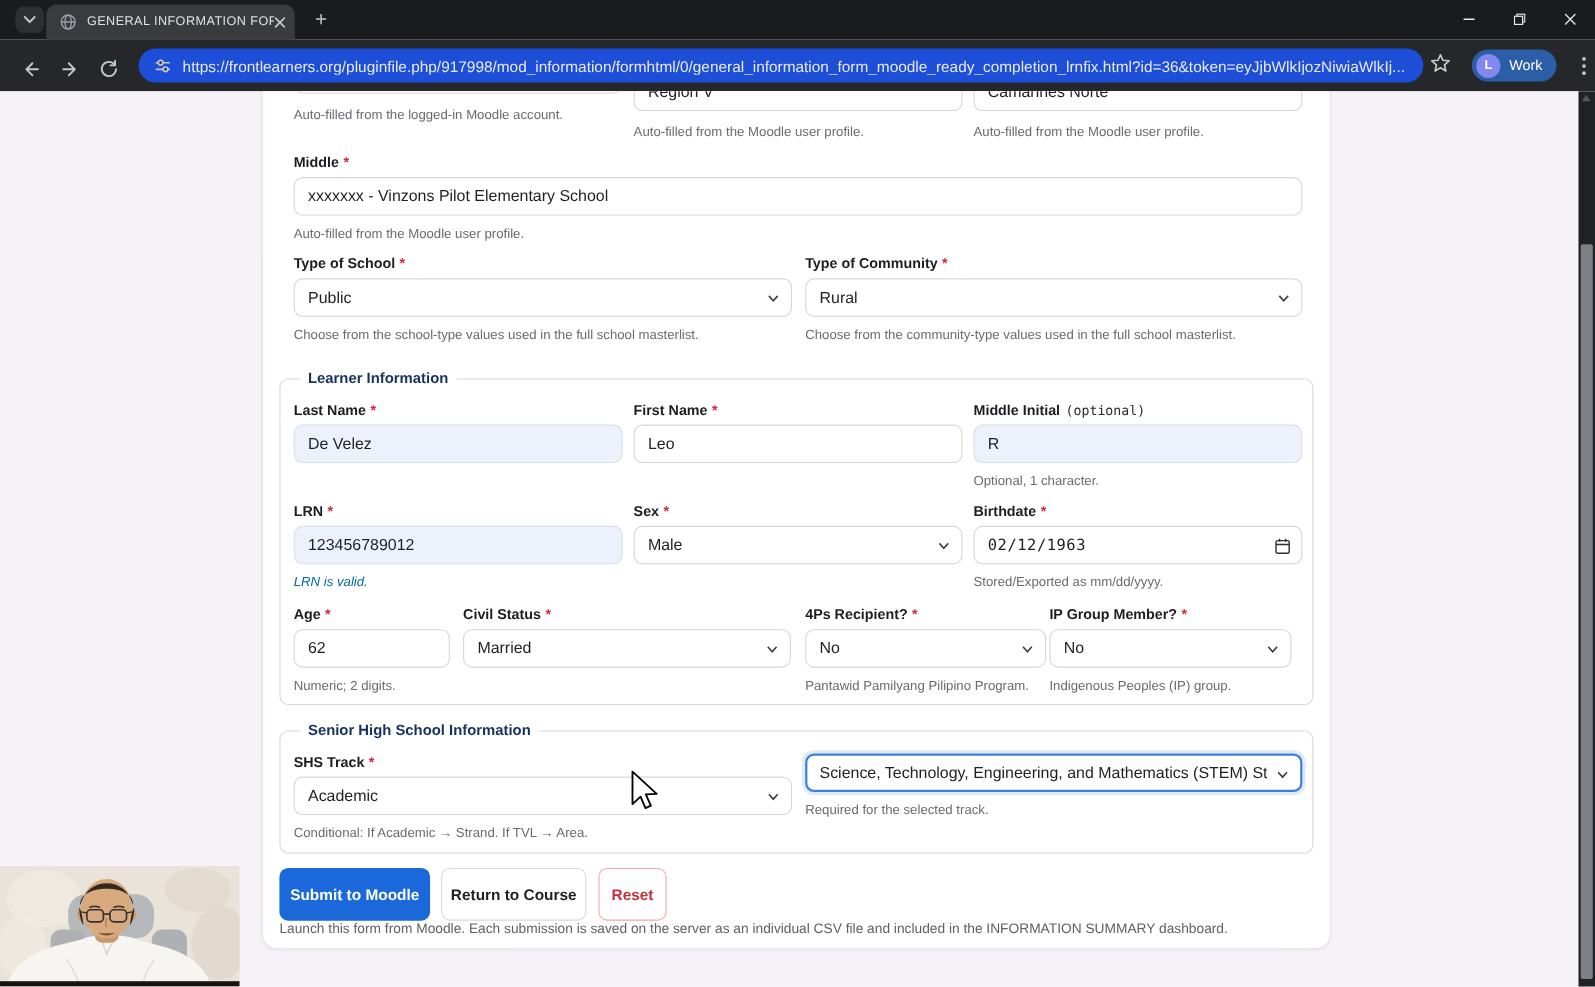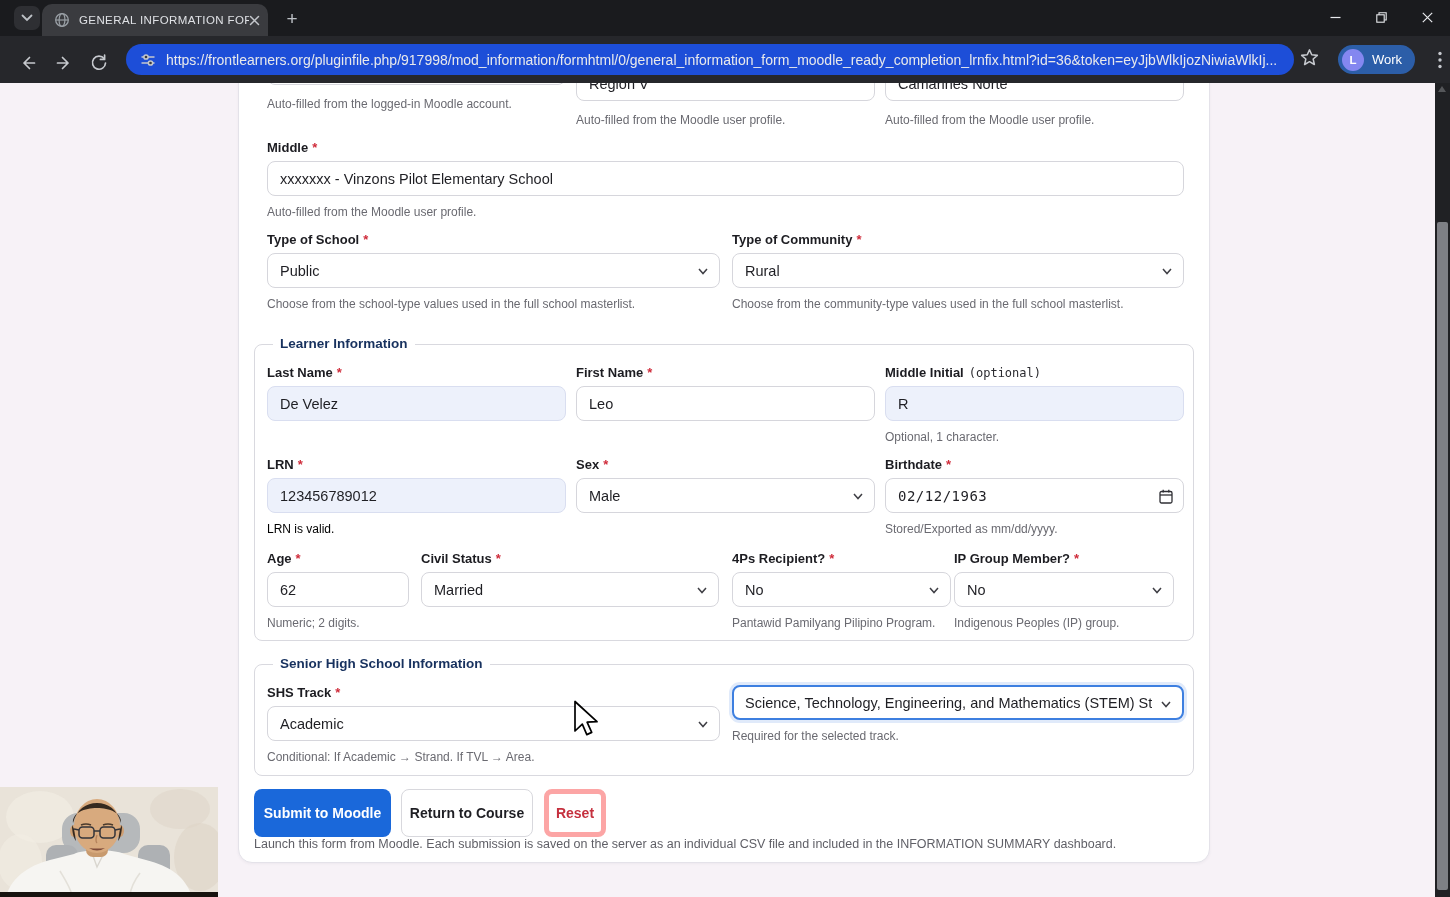--- a/index.html
+++ b/index.html
@@ -36,28 +36,28 @@
     font-family:"Liberation Sans", sans-serif; font-size:14.5px; color:#1f1f24; padding:0 12px;
     display:flex; align-items:center; position:relative;
   }
   input.inp { display:block; line-height:33px; }
   .inp.autofill { background:#edf1fb; border-color:#d9def0; }
   .sel { padding-right:30px; }
   .sel .chev { position:absolute; right:10px; top:11px; }
   .sel.focused { border:2px solid #3d7fe0; box-shadow:0 0 0 3px rgba(61,127,224,.16); padding-left:11px; }
   .mono-val { font-family:"DejaVu Sans Mono", monospace; font-size:14px; letter-spacing:.5px; }
   .hint { margin-top:9px; font-size:12px; color:#6a6a71; white-space:nowrap; }
-  .hint.valid { color:#000000; }
+  .hint.valid { color:#0369a1;font-style:italic; }
   .cal-icon { position:absolute; right:10px; top:10px; }
   .fieldset-box { position:absolute; border:1px solid #d9d9df; border-radius:8px; }
   .legend { position:absolute; top:-9px; left:18px; background:#fff; padding:0 7px; font-size:13.5px; font-weight:bold; color:#17315e; white-space:nowrap; }
   .btn { position:absolute; height:48px; border-radius:8px; font-size:14px; font-weight:bold; display:flex; align-items:center; justify-content:center; }
   .btn-primary { background:#1a68da; color:#fff; }
   .btn-secondary { background:#fff; border:1px solid #d8d8dd; color:#1f1f24; }
-  .btn-danger { background:#fff; border:5px solid #fca5a5; color:#c5303e; }
+  .btn-danger { background:#fff; border:1px solid #fca5a5; color:#c5303e; }
   .footer-note { position:absolute; font-size:12.5px; color:#5f5f66; white-space:nowrap; }
   
   .scrollbar-track { position:absolute; left:1435px; top:83px; width:15px; height:814px; background:#202124; }
   .scrollbar-thumb { position:absolute; left:2px; top:139px; width:11px; height:668px; background:#7e8085; border-radius:2px; }
   .scroll-arrow { position:absolute; left:3px; top:3px; width:0; height:0; border-left:4px solid transparent; border-right:4px solid transparent; border-bottom:6px solid #55575a; }
   
   .webcam { position:absolute; left:0; top:787px; width:218px; height:110px; overflow:hidden; }
   .cursor { position:absolute; left:573px; top:700px; }
 </style>
 </head>

